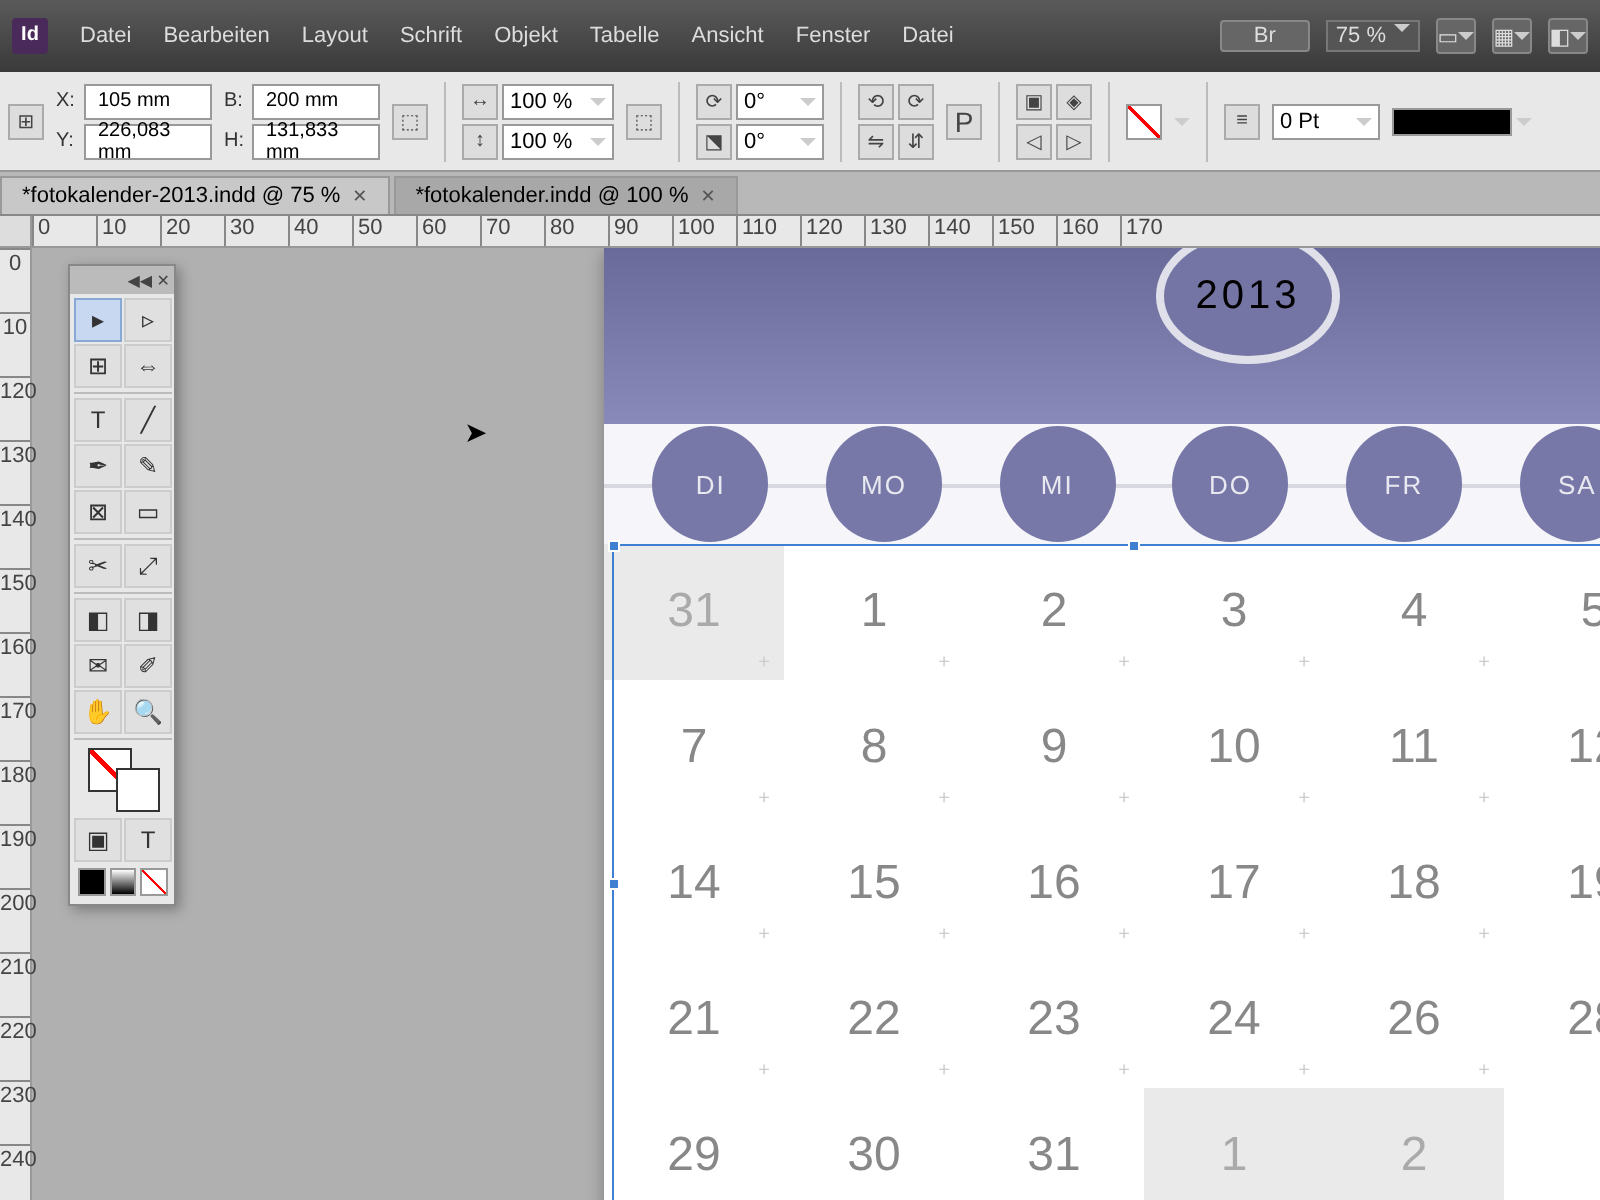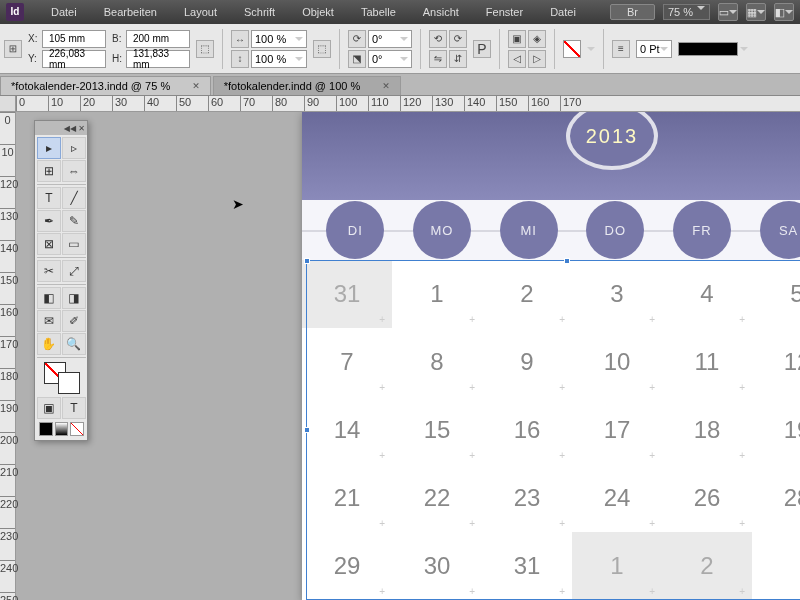--- a/index.html
+++ b/index.html
@@ -1,17 +1,17 @@
 <!DOCTYPE html>
 <html><head>
 <meta charset="utf-8">
 <style>
 *{margin:0;padding:0;box-sizing:border-box;font-family:Tahoma,sans-serif;font-size:11px;user-select:none}
 body{width:800px;height:600px;overflow:hidden;background:#4a4a4a}
-.titlebar{height:24px;background:linear-gradient(#5a5a5a,#3a3a3a);display:flex;align-items:center;padding:0 6px;gap:27px;color:#ddd}
+.titlebar{height:36px;background:linear-gradient(#5a5a5a,#3a3a3a);display:flex;align-items:center;padding:0 6px;gap:16px;color:#ddd}
 .app-logo{width:18px;height:18px;background:#4a2a5a;color:#fff;text-align:center;line-height:18px;font-weight:bold;font-size:10px;border-radius:2px}
 .menu-item{color:#ddd;cursor:pointer}
 .menu-right{margin-left:auto;display:flex;gap:8px;align-items:center}
 .menu-btn{background:#666;border:1px solid #888;padding:1px 16px;color:#ddd;border-radius:2px}
 .zoom-dd{background:#555;border:1px solid #777;color:#ddd;padding:1px 4px;display:flex;align-items:flex-start;gap:4px}
 .tri-down{width:0;height:0;border-left:4px solid transparent;border-right:4px solid transparent;border-top:4px solid #ccc}
 .icon-btn{width:20px;height:18px;background:#666;border:1px solid #888;display:flex;align-items:center;justify-content:center;border-radius:2px}
 .glyph{color:#ddd;font-size:11px}
 
 .ctrlbar{height:50px;background:#e8e8e8;border-bottom:1px solid #999;display:flex;align-items:center;padding:2px 4px;gap:6px}
@@ -20,21 +20,21 @@
 .ctrl-lbl{font-size:10px;color:#333;min-width:12px}
 .ctrl-inp{width:64px;height:18px;background:#fff;border:1px solid #999;padding:0 6px;font-size:10px;display:flex;align-items:center}
 .mini-icon{width:18px;height:18px;background:#ddd;border:1px solid #aaa;display:flex;align-items:center;justify-content:center;font-size:10px;color:#444}
 .sep{width:1px;height:40px;background:#bbb;margin:0 2px}
 .pct-inp{width:56px;height:18px;background:#fff;border:1px solid #999;padding:0 3px;font-size:10px;display:flex;align-items:center;justify-content:space-between}
 .swatch{width:18px;height:18px;border:1px solid #999}
 .stroke-none{background:linear-gradient(to top right,#fff 46%,red 46%,red 54%,#fff 54%)}
 .fill-black{background:#000}
 
 .tabbar{height:22px;background:#b8b8b8;display:flex;align-items:flex-end;border-bottom:1px solid #888}
-.tab{padding:3px 10px;background:#c8c8c8;border:1px solid #999;border-bottom:none;margin-right:2px;font-size:10px;display:flex;align-items:center;gap:22px}
+.tab{padding:3px 10px;background:#c8c8c8;border:1px solid #999;border-bottom:none;margin-right:2px;font-size:10px;display:flex;align-items:center;gap:6px}
 .tab.active{background:#a8a8a8}
 .tab-x{color:#555;font-size:9px}
 
 .workspace{position:relative;height:504px;background:#b0b0b0;display:flex}
 .ruler-h{position:absolute;top:0;left:16px;right:0;height:16px;background:#e8e8e8;border-bottom:1px solid #999;display:flex;overflow:hidden;font-size:8px;color:#444}
 .ruler-h div{border-left:1px solid #888;padding-left:2px;height:100%;flex:0 0 32px}
 .ruler-v{position:absolute;top:16px;left:0;width:16px;bottom:0;background:#e8e8e8;border-right:1px solid #999;font-size:8px;color:#444}
 .ruler-v div{border-top:1px solid #888;padding-top:1px;text-align:center;height:32px}
 .ruler-corner{position:absolute;top:0;left:0;width:16px;height:16px;background:#ddd;border-right:1px solid #999;border-bottom:1px solid #999}
 
@@ -46,21 +46,21 @@
 .tb-divider{grid-column:1/3;height:1px;background:#bbb;margin:1px 0}
 .tb-fillstroke{grid-column:1/3;height:32px;position:relative;margin:2px auto;width:36px}
 .fs-a{position:absolute;top:0;left:0;width:22px;height:22px;border:1px solid #333;background:linear-gradient(to top right,#fff 46%,red 46%,red 54%,#fff 54%)}
 .fs-b{position:absolute;bottom:0;right:0;width:22px;height:22px;border:1px solid #333;background:#fff}
 .tb-bot{grid-column:1/3;display:flex;justify-content:center;gap:2px;padding:2px}
 .tb-bot div{width:14px;height:14px;border:1px solid #999}
 
 .canvas{position:absolute;top:16px;left:16px;right:0;bottom:0;overflow:hidden}
 .page{position:absolute;top:0;left:286px;width:540px;background:#fff;box-shadow:0 2px 8px rgba(0,0,0,.3)}
 .hero{height:88px;background:linear-gradient(#6a6a9a,#8a8aba);position:relative}
-.year-badge{position:absolute;top:-10px;left:264px;width:92px;height:68px;background:#7575a5;border:4px solid #e0e0ea;border-radius:50%;display:flex;align-items:center;justify-content:center;color:#fef9c3;font-size:20px;letter-spacing:2px;font-weight:300}
+.year-badge{position:absolute;top:-10px;left:276px;width:92px;height:68px;background:#7575a5;border:4px solid #e0e0ea;border-radius:50%;display:flex;align-items:center;justify-content:center;color:#000000;font-size:20px;letter-spacing:2px;font-weight:300}
 .day-row{height:60px;background:#f5f5fa;display:flex;align-items:center;justify-content:space-around;padding:0 10px;position:relative}
 .hr-line{position:absolute;top:50%;left:0;right:0;height:2px;background:#d8d8e0}
 .day-circ{width:58px;height:58px;background:#7878a8;border-radius:50%;display:flex;align-items:center;justify-content:center;color:#e8e8f0;font-size:13px;letter-spacing:1px;z-index:1}
 .cal-grid{display:grid;grid-template-columns:repeat(6,1fr)}
 .cell{height:68px;display:flex;align-items:center;justify-content:center;color:#888;font-size:24px;font-weight:300;position:relative;border:1px dashed transparent}
 .cell::after{content:"+";position:absolute;bottom:2px;right:6px;color:#ccc;font-size:10px}
 .cell.prev{background:#eaeaea;color:#aaa}
 .cell.next{background:#eaeaea;color:#aaa}
 .sel-frame{position:absolute;border:1px solid #4080d0}
 .sel-handle{position:absolute;width:6px;height:6px;background:#4080d0;border:1px solid #fff}
@@ -180,21 +180,21 @@
     <div class="ctrl-row">
       <div class="mini-icon">◁</div>
       <div class="mini-icon">▷</div>
     </div>
   </div>
   <div class="sep"></div>
   <div class="swatch stroke-none"></div>
   <span class="tri-down"></span>
   <div class="sep"></div>
   <div class="mini-icon">≡</div>
-  <div class="pct-inp" style="width:36px">
+  <div class="pct-inp" style="width:54px">
       <span>0 Pt</span>
       <span class="tri-down"></span>
     </div>
   <div class="ctrl-row">
       <div class="swatch fill-black" style="width:60px;height:14px"></div>
       <span class="tri-down"></span>
     </div>
 </div>
 
 <div class="tabbar">

